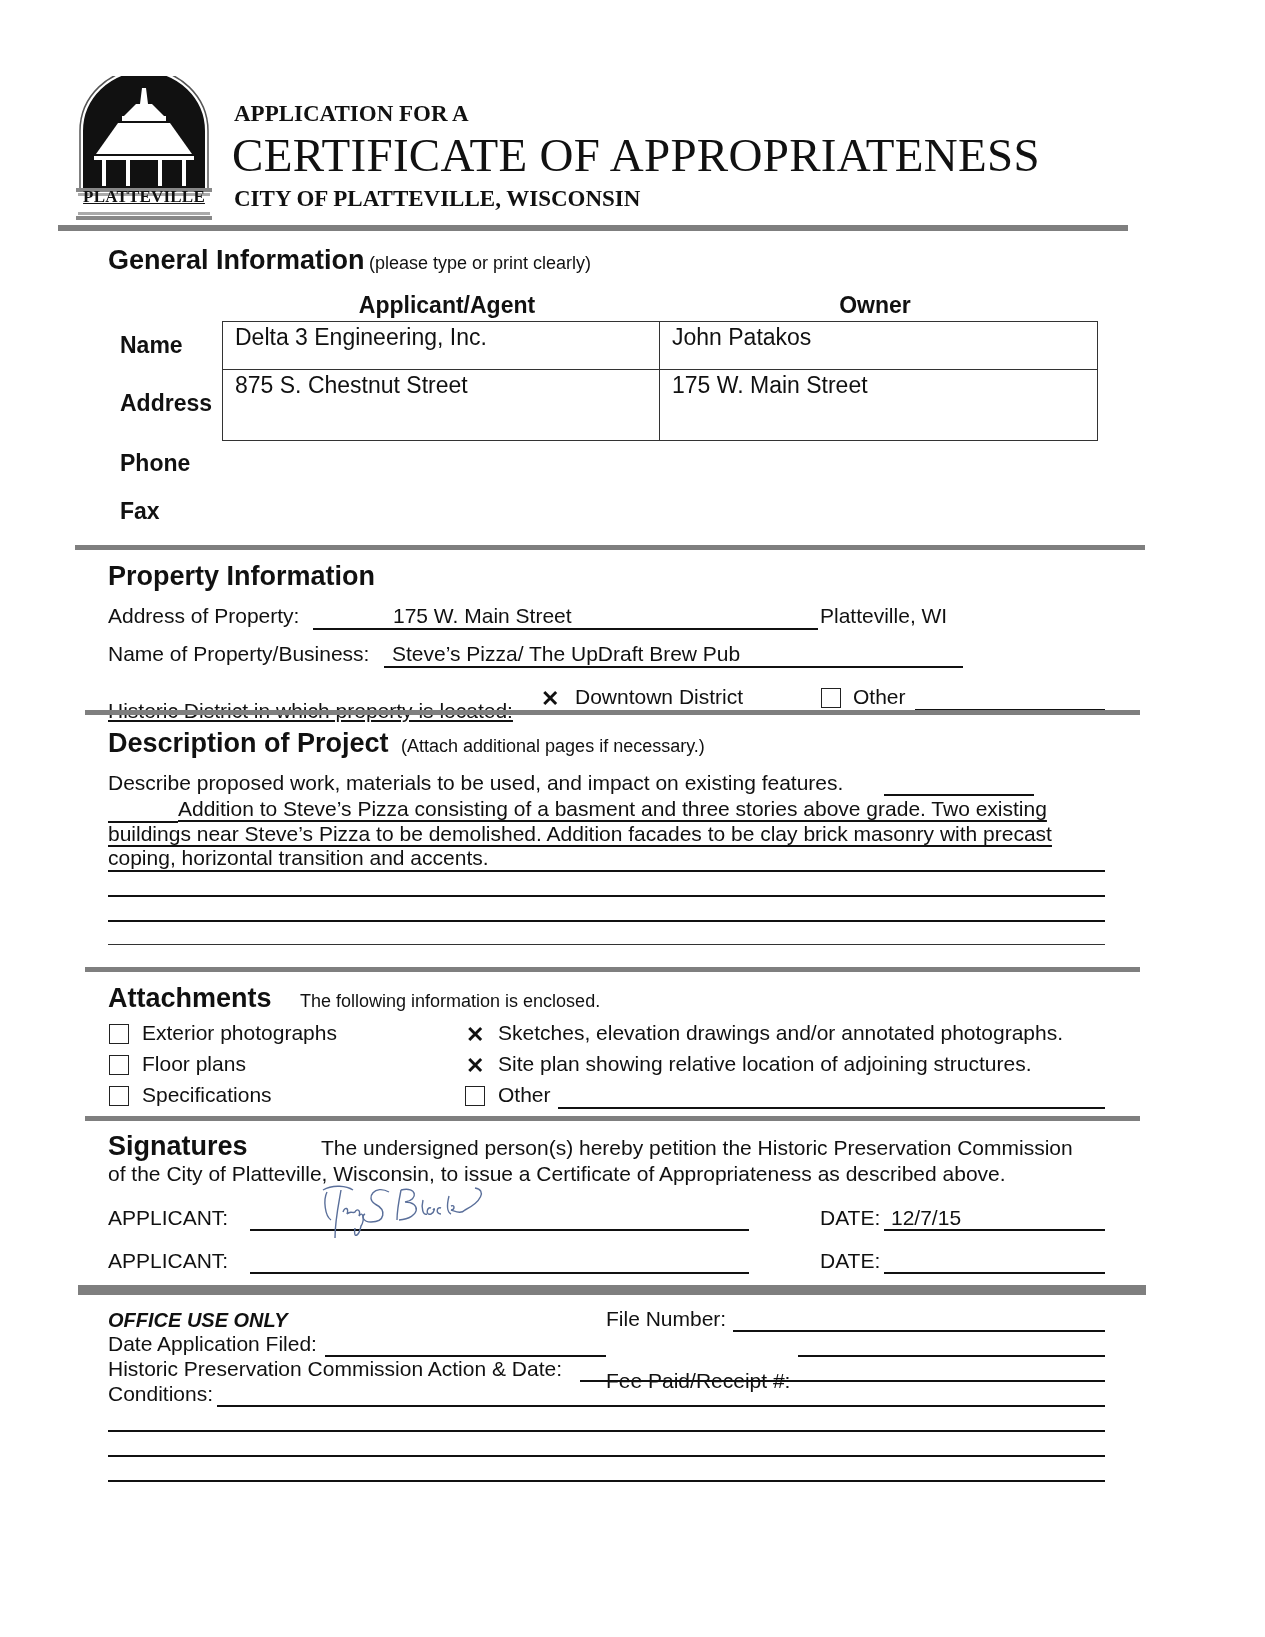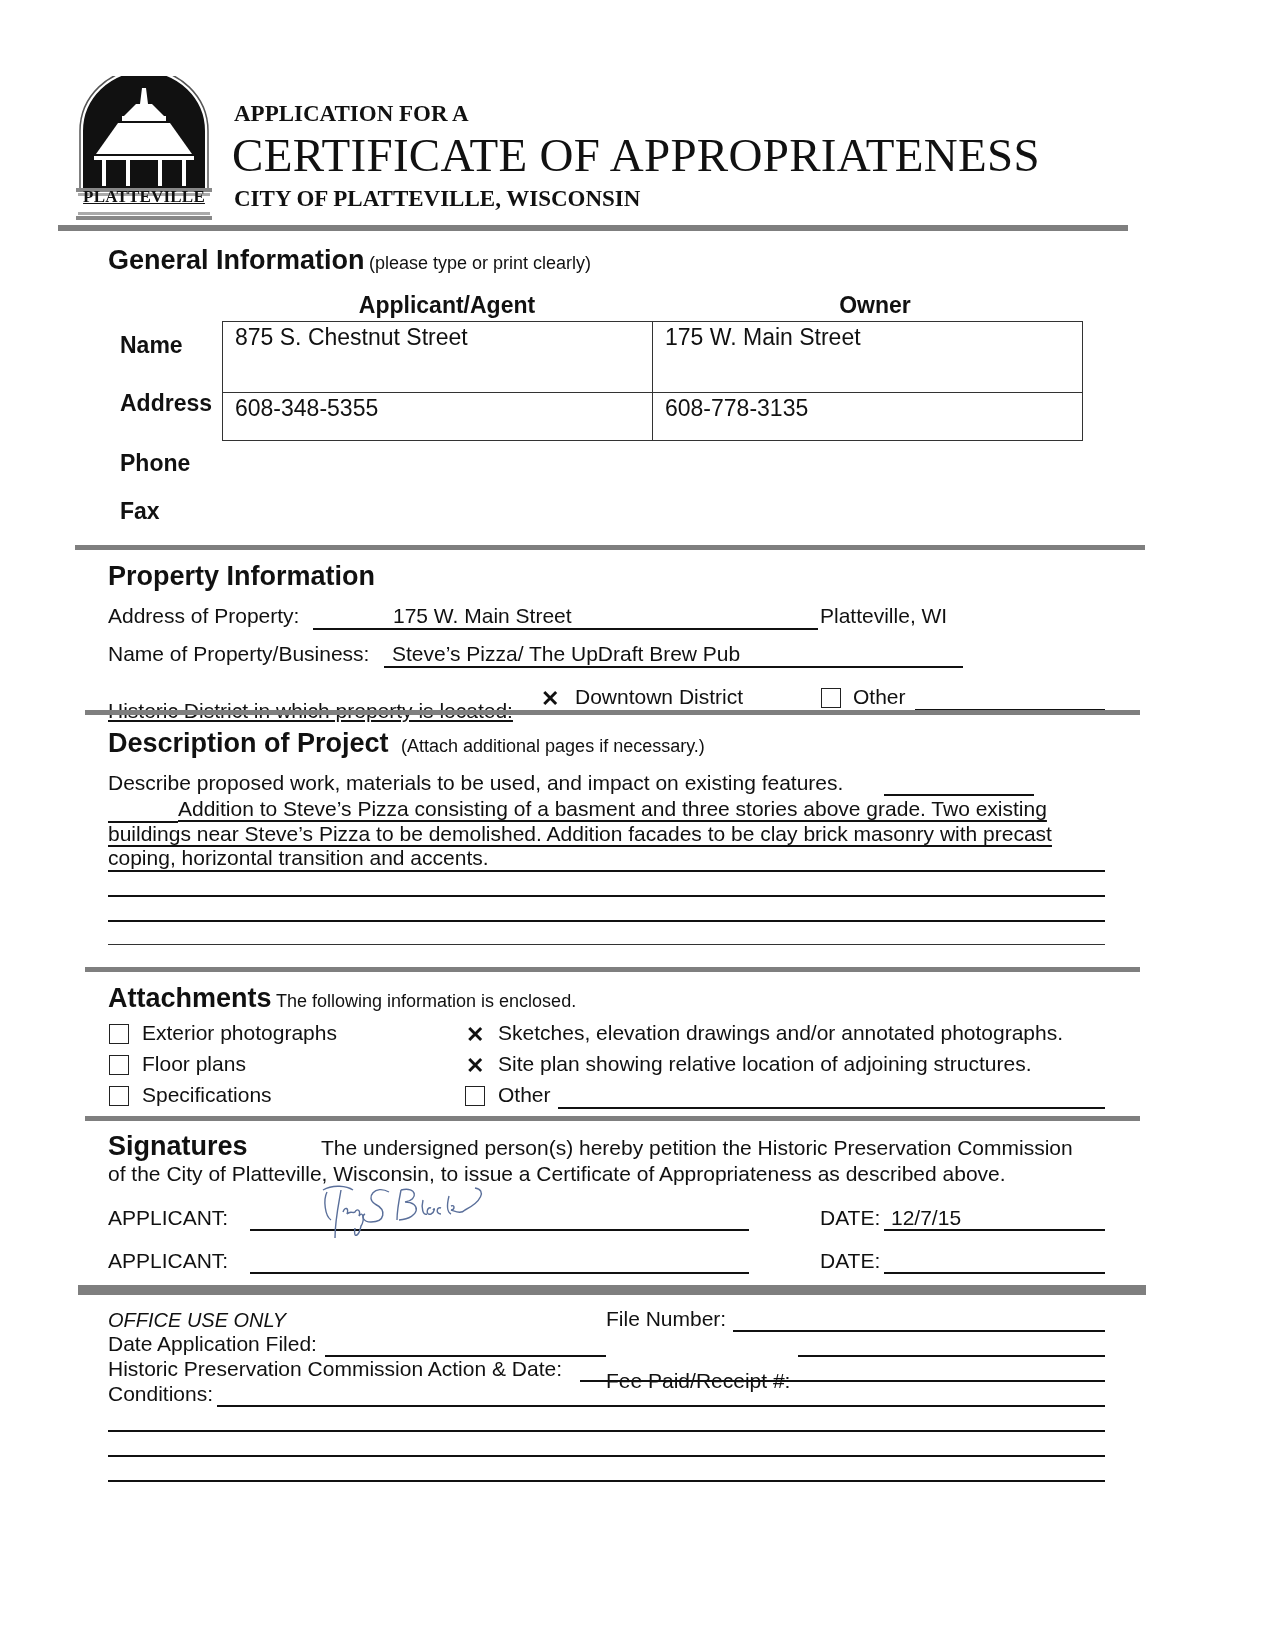--- a/index.html
+++ b/index.html
@@ -54,27 +54,27 @@
 <div class="abs" style="left:232px;top:292px;width:430px;text-align:center;font-weight:bold;font-size:23px;">Applicant/Agent</div>
 <div class="abs" style="left:660px;top:292px;width:430px;text-align:center;font-weight:bold;font-size:23px;">Owner</div>
 
 <div class="rowlbl" style="left:120px;top:332px;">Name</div>
 <div class="rowlbl" style="left:120px;top:390px;">Address</div>
 <div class="rowlbl" style="left:120px;top:450px;">Phone</div>
 <div class="rowlbl" style="left:120px;top:498px;">Fax</div>
 
 <table class="gi" style="top:321px;left:222px;">
   <tbody>
+      <tr style="height:48px;">
+    <td style="width:437px;">Delta 3 Engineering, Inc.</td>
+    <td style="width:438px;">John Patakos</td>
+  </tr>
   <tr style="height:71px;">
     <td>875 S. Chestnut Street</td>
     <td>175 W. Main Street</td>
-  </tr>
-  <tr style="height:48px;">
-    <td>608-348-5355</td>
-    <td>608-778-3135</td>
   </tr>
 </tbody>
   </table>
 <div class="bar" style="left:75px;top:545px;width:1070px;height:5px;"></div>
 
 <div class="abs h2" style="left:108px;top:561px;">Property Information</div>
 
 <div class="abs t20" style="left:108px;top:604px;">Address of Property:</div>
 <div class="uline" style="left:313px;top:604px;width:505px;height:24px;"></div>
 <div class="abs t20" style="left:393px;top:604px;">175 W. Main Street</div>
@@ -106,21 +106,21 @@
   <div class="abs t20" style="left:108px;top:846px;white-space:nowrap;">coping, horizontal transition and accents.</div>
   <div class="uline" style="left:108px;top:846px;width:997px;height:24px;"></div>
   <div class="uline" style="left:108px;top:871px;width:997px;height:24px;"></div>
   <div class="uline" style="left:108px;top:896px;width:997px;height:24px;"></div>
   <div class="abs" style="left:108px;top:944px;width:997px;border-bottom:1px solid #333;"></div>
 </div>
 <div class="bar" style="left:85px;top:967px;width:1055px;height:5px;"></div>
 
 <div class="abs" style="left:108px;top:983px;">
   <span class="h2">Attachments</span>
-  <span class="sub" style="margin-left:0;">The following information is enclosed.</span>
+  <span class="sub" style="margin-left:24px;">The following information is enclosed.</span>
 </div>
 
 <div class="cb" style="left:109px;top:1024px;"></div>
 <div class="abs t20" style="left:142px;top:1021px;">Exterior photographs</div>
 <div class="cb" style="left:109px;top:1055px;"></div>
 <div class="abs t20" style="left:142px;top:1052px;">Floor plans</div>
 <div class="cb" style="left:109px;top:1086px;"></div>
 <div class="abs t20" style="left:142px;top:1083px;">Specifications</div>
 
 <div class="xmark" style="left:466px;top:1024px;">✕</div>
@@ -148,21 +148,21 @@
 <div class="abs t20" style="left:820px;top:1206px;">DATE:</div>
 <div class="uline" style="left:884px;top:1206px;width:221px;height:23px;"></div>
 <div class="abs t20" style="left:891px;top:1206px;">12/7/15</div>
 
 <div class="abs t20" style="left:108px;top:1249px;">APPLICANT:</div>
 <div class="uline" style="left:250px;top:1249px;width:499px;height:23px;"></div>
 <div class="abs t20" style="left:820px;top:1249px;">DATE:</div>
 <div class="uline" style="left:884px;top:1249px;width:221px;height:23px;"></div>
 <div class="bar" style="left:78px;top:1285px;width:1068px;height:10px;"></div>
 
-<div class="abs" style="left:108px;top:1309px;font-weight:normal;font-style:italic;font-size:20px;">OFFICE USE ONLY</div>
+<div class="abs" style="left:108px;top:1309px;font-weight:bold;font-style:italic;font-size:20px;">OFFICE USE ONLY</div>
 <div class="abs t20" style="left:606px;top:1307px;">File Number:</div>
 <div class="uline" style="left:733px;top:1307px;width:372px;height:23px;"></div>
 
 <div class="abs t20" style="left:108px;top:1332px;">Date Application Filed:</div>
 <div class="uline" style="left:325px;top:1332px;width:281px;height:23px;"></div>
 <div class="abs t20" style="left:606px;top:1369px;">Fee Paid/Receipt #:</div>
 <div class="uline" style="left:798px;top:1332px;width:307px;height:23px;"></div>
 
 <div class="abs t20" style="left:108px;top:1357px;">Historic Preservation Commission Action &amp; Date:</div>
 <div class="uline" style="left:580px;top:1357px;width:525px;height:23px;"></div>

